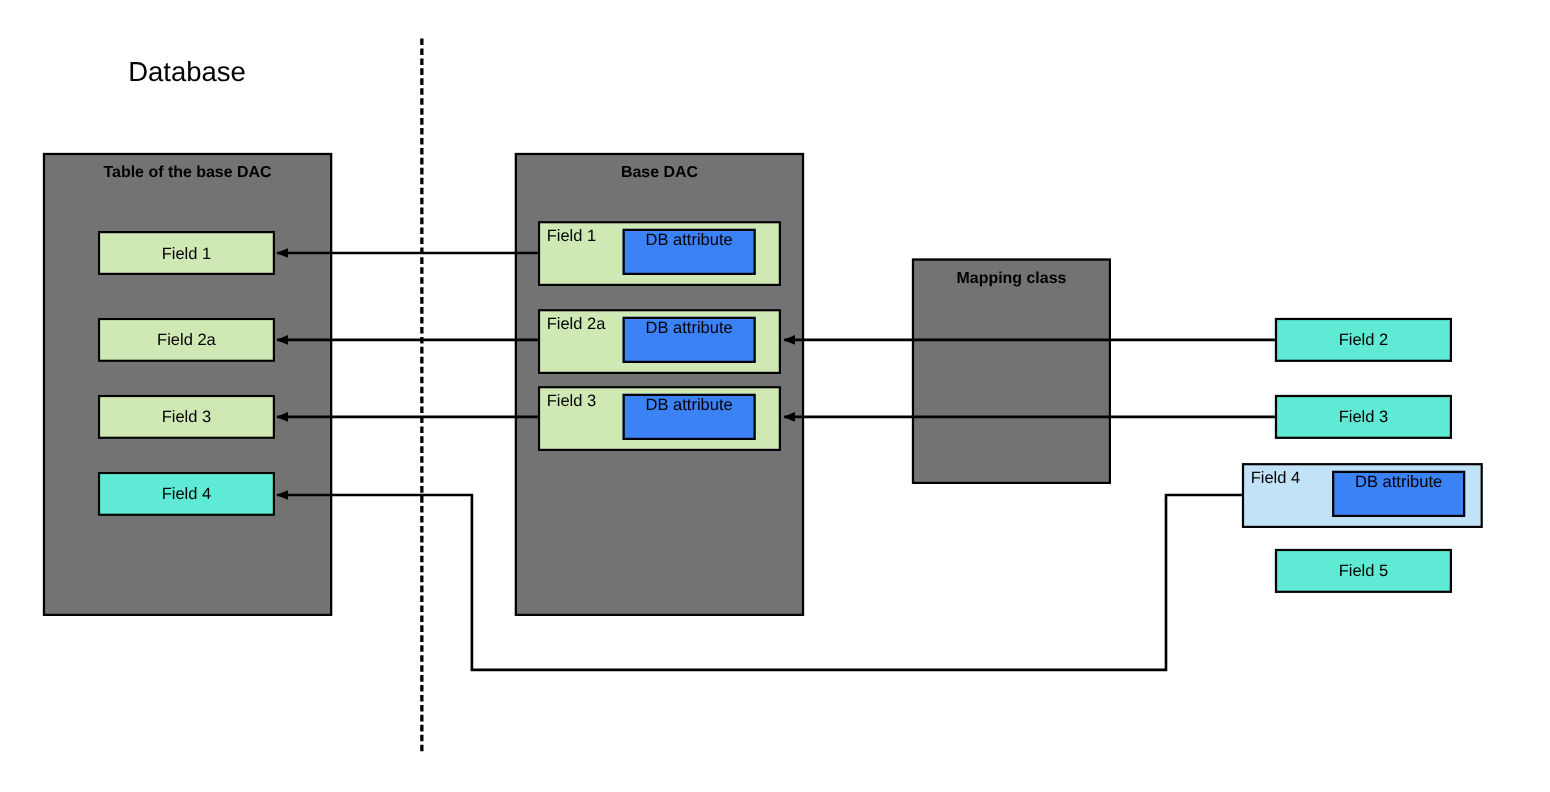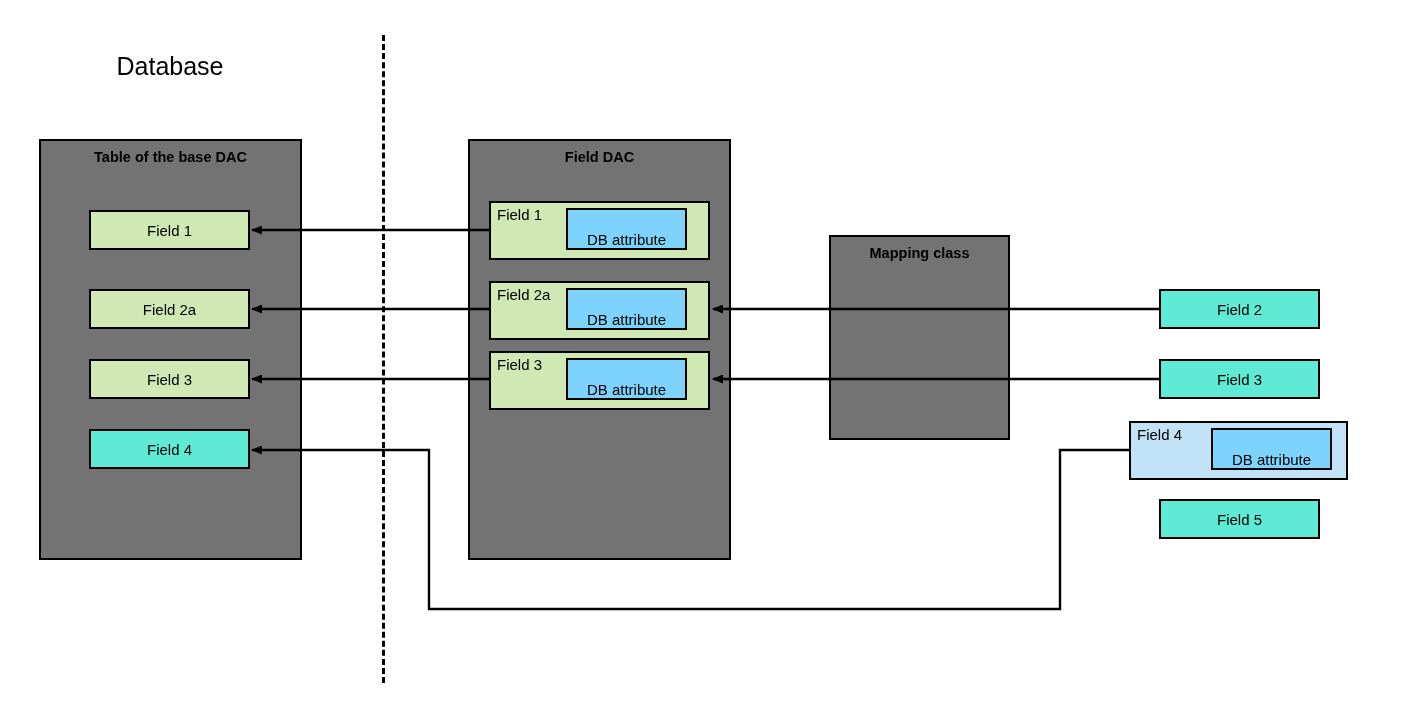--- a/index.html
+++ b/index.html
@@ -66,23 +66,23 @@
     left: 6px;
     top: 3px;
     font-size: 15px;
     color: #000000;
     white-space: nowrap;
   }
   .attr {
     position: absolute;
     box-sizing: border-box;
     border: 2px solid #000000;
-    background: #7dd3fc;
+    background: #3b82f6;
     display: flex;
-    align-items: flex-end;
+    align-items: flex-start;
     justify-content: center;
     font-size: 15px;
     color: #000000;
     white-space: nowrap;
   }
   .divider {
     position: absolute;
     border-left: 3px dashed #000000;
   }
   svg.links {
@@ -120,21 +120,21 @@
     <span>Field 2a</span>
   </div>
   <div class="fieldbox green" style="left:89px; top:359px; width:161px; height:40px;">
     <span>Field 3</span>
   </div>
   <div class="fieldbox blue" style="left:89px; top:429px; width:161px; height:40px;">
     <span>Field 4</span>
   </div>
 
   <div class="panel" style="left:468px; top:139px; width:263px; height:421px;">
-    <div class="panel-title">Field DAC</div>
+    <div class="panel-title">Base DAC</div>
   </div>
 
   <div class="group green" style="left:489px; top:201px; width:221px; height:59px; background:#cfe8b4;">
     <span class="group-label">Field 1</span>
     <div class="attr" style="left:75px; top:5px; width:121px; height:42px;">
       <span>DB attribute</span>
     </div>
   </div>
 
   <div class="group green" style="left:489px; top:281px; width:221px; height:59px; background:#cfe8b4;">

